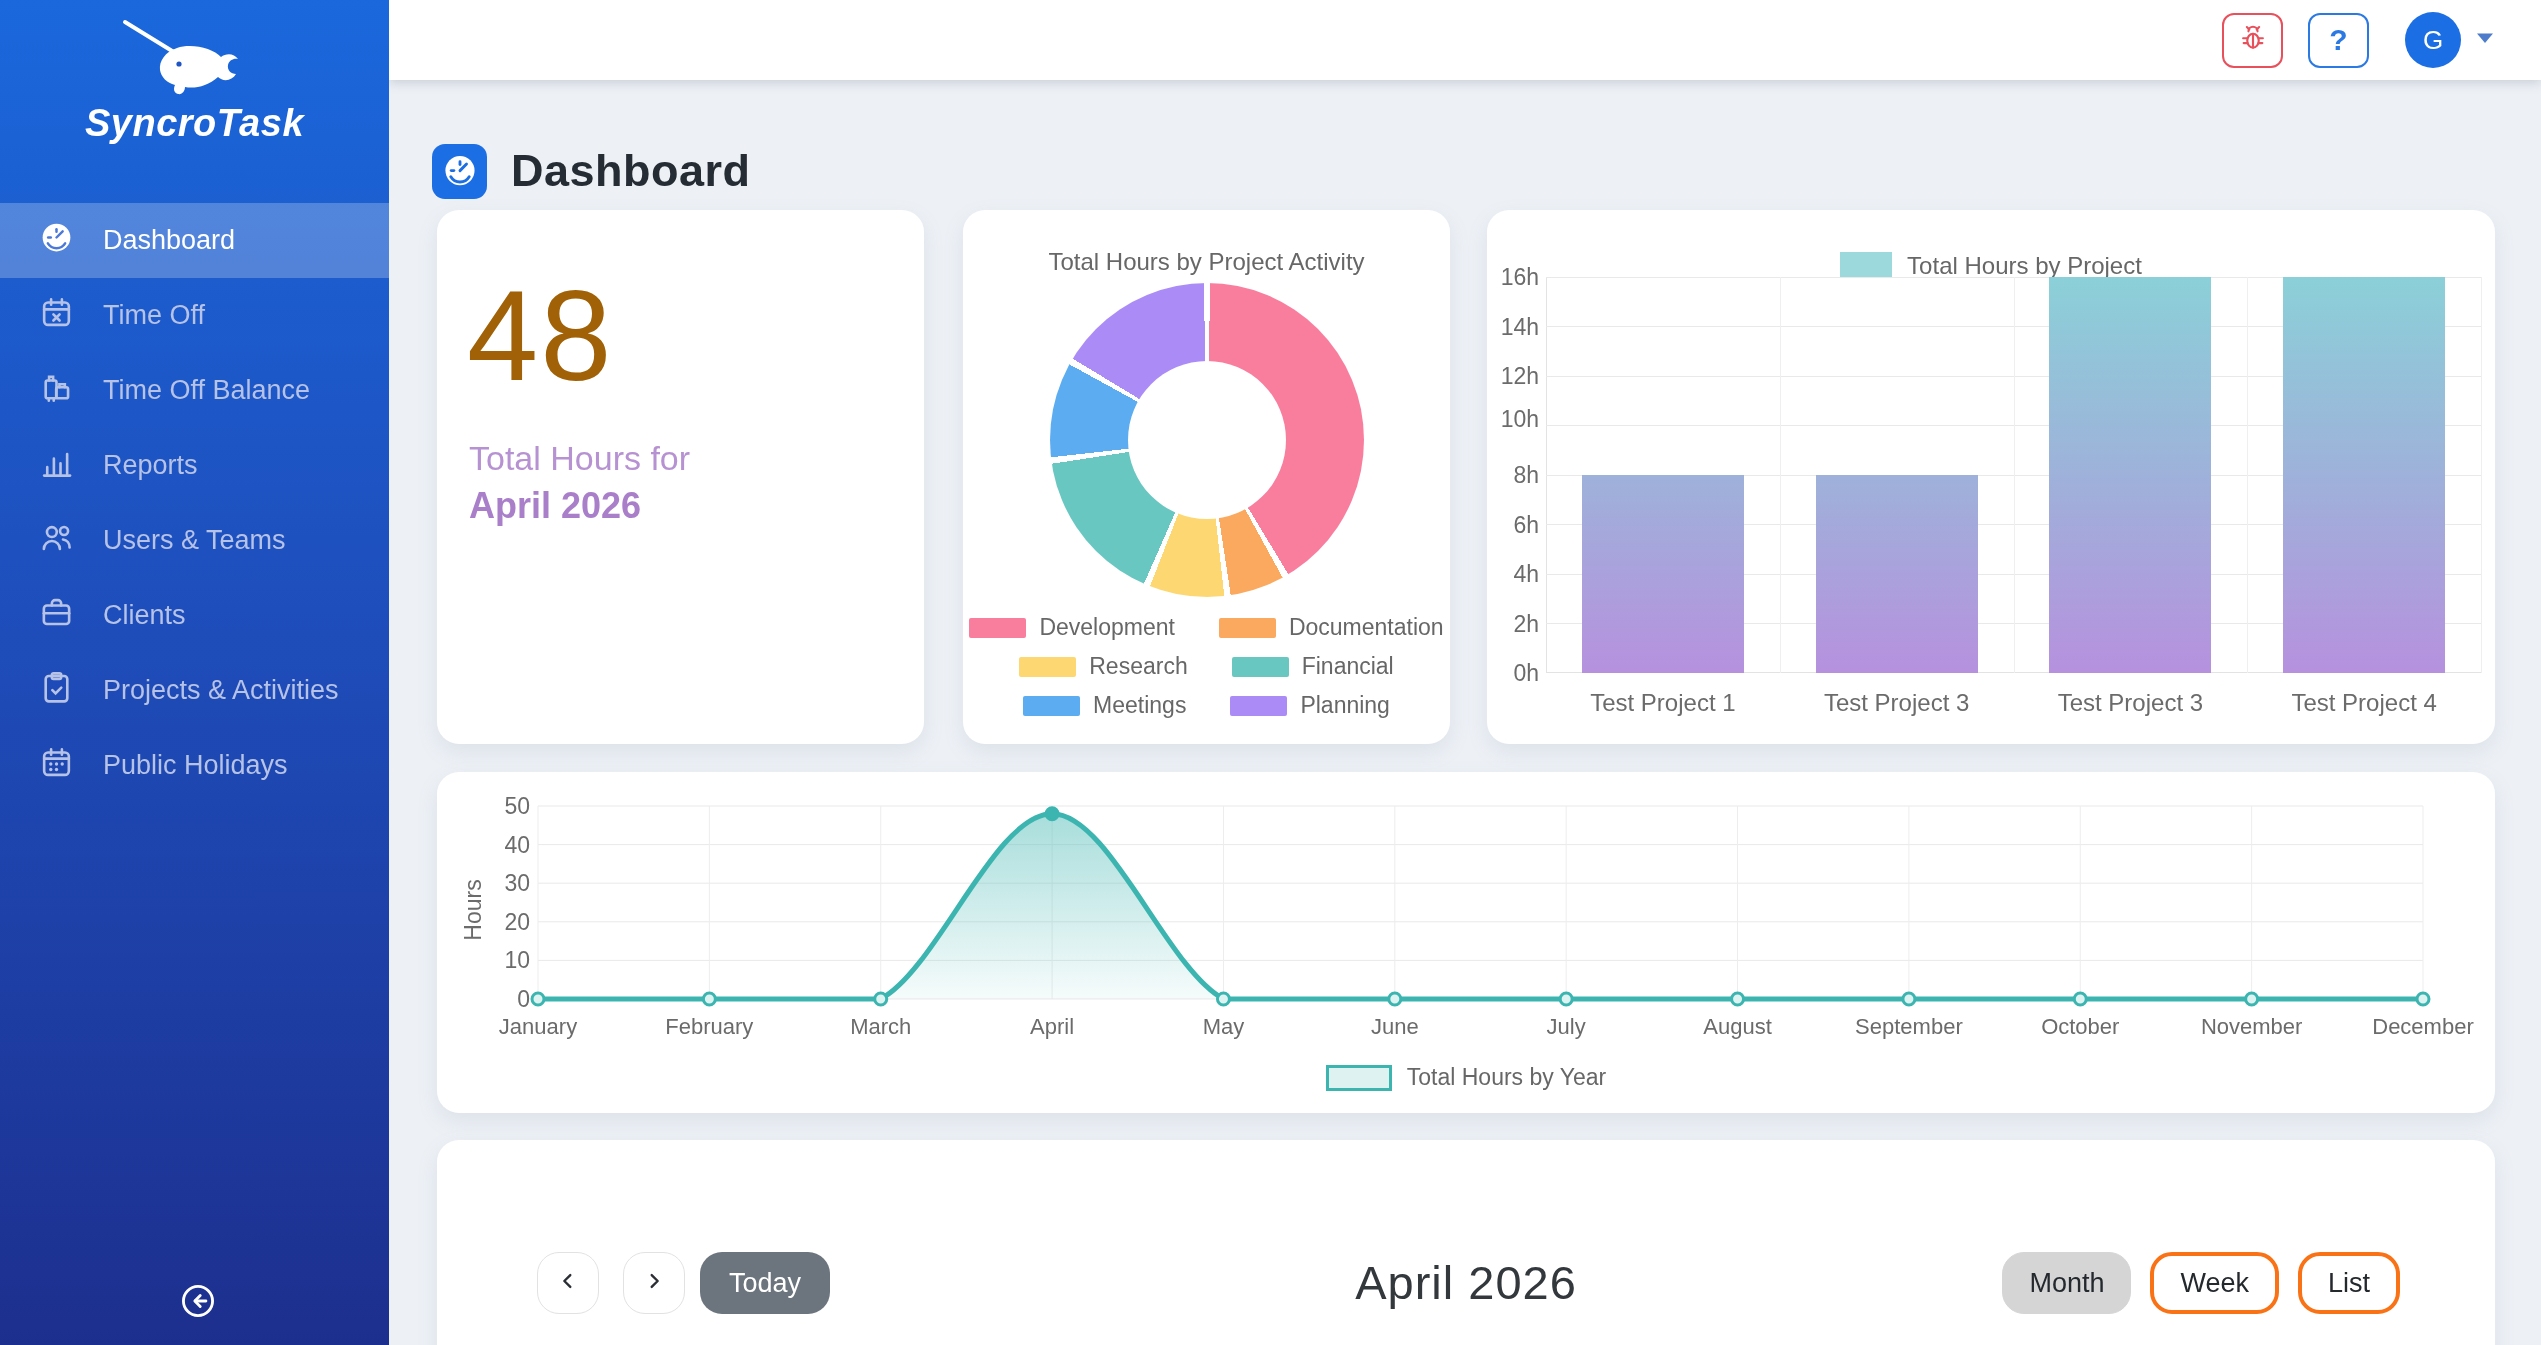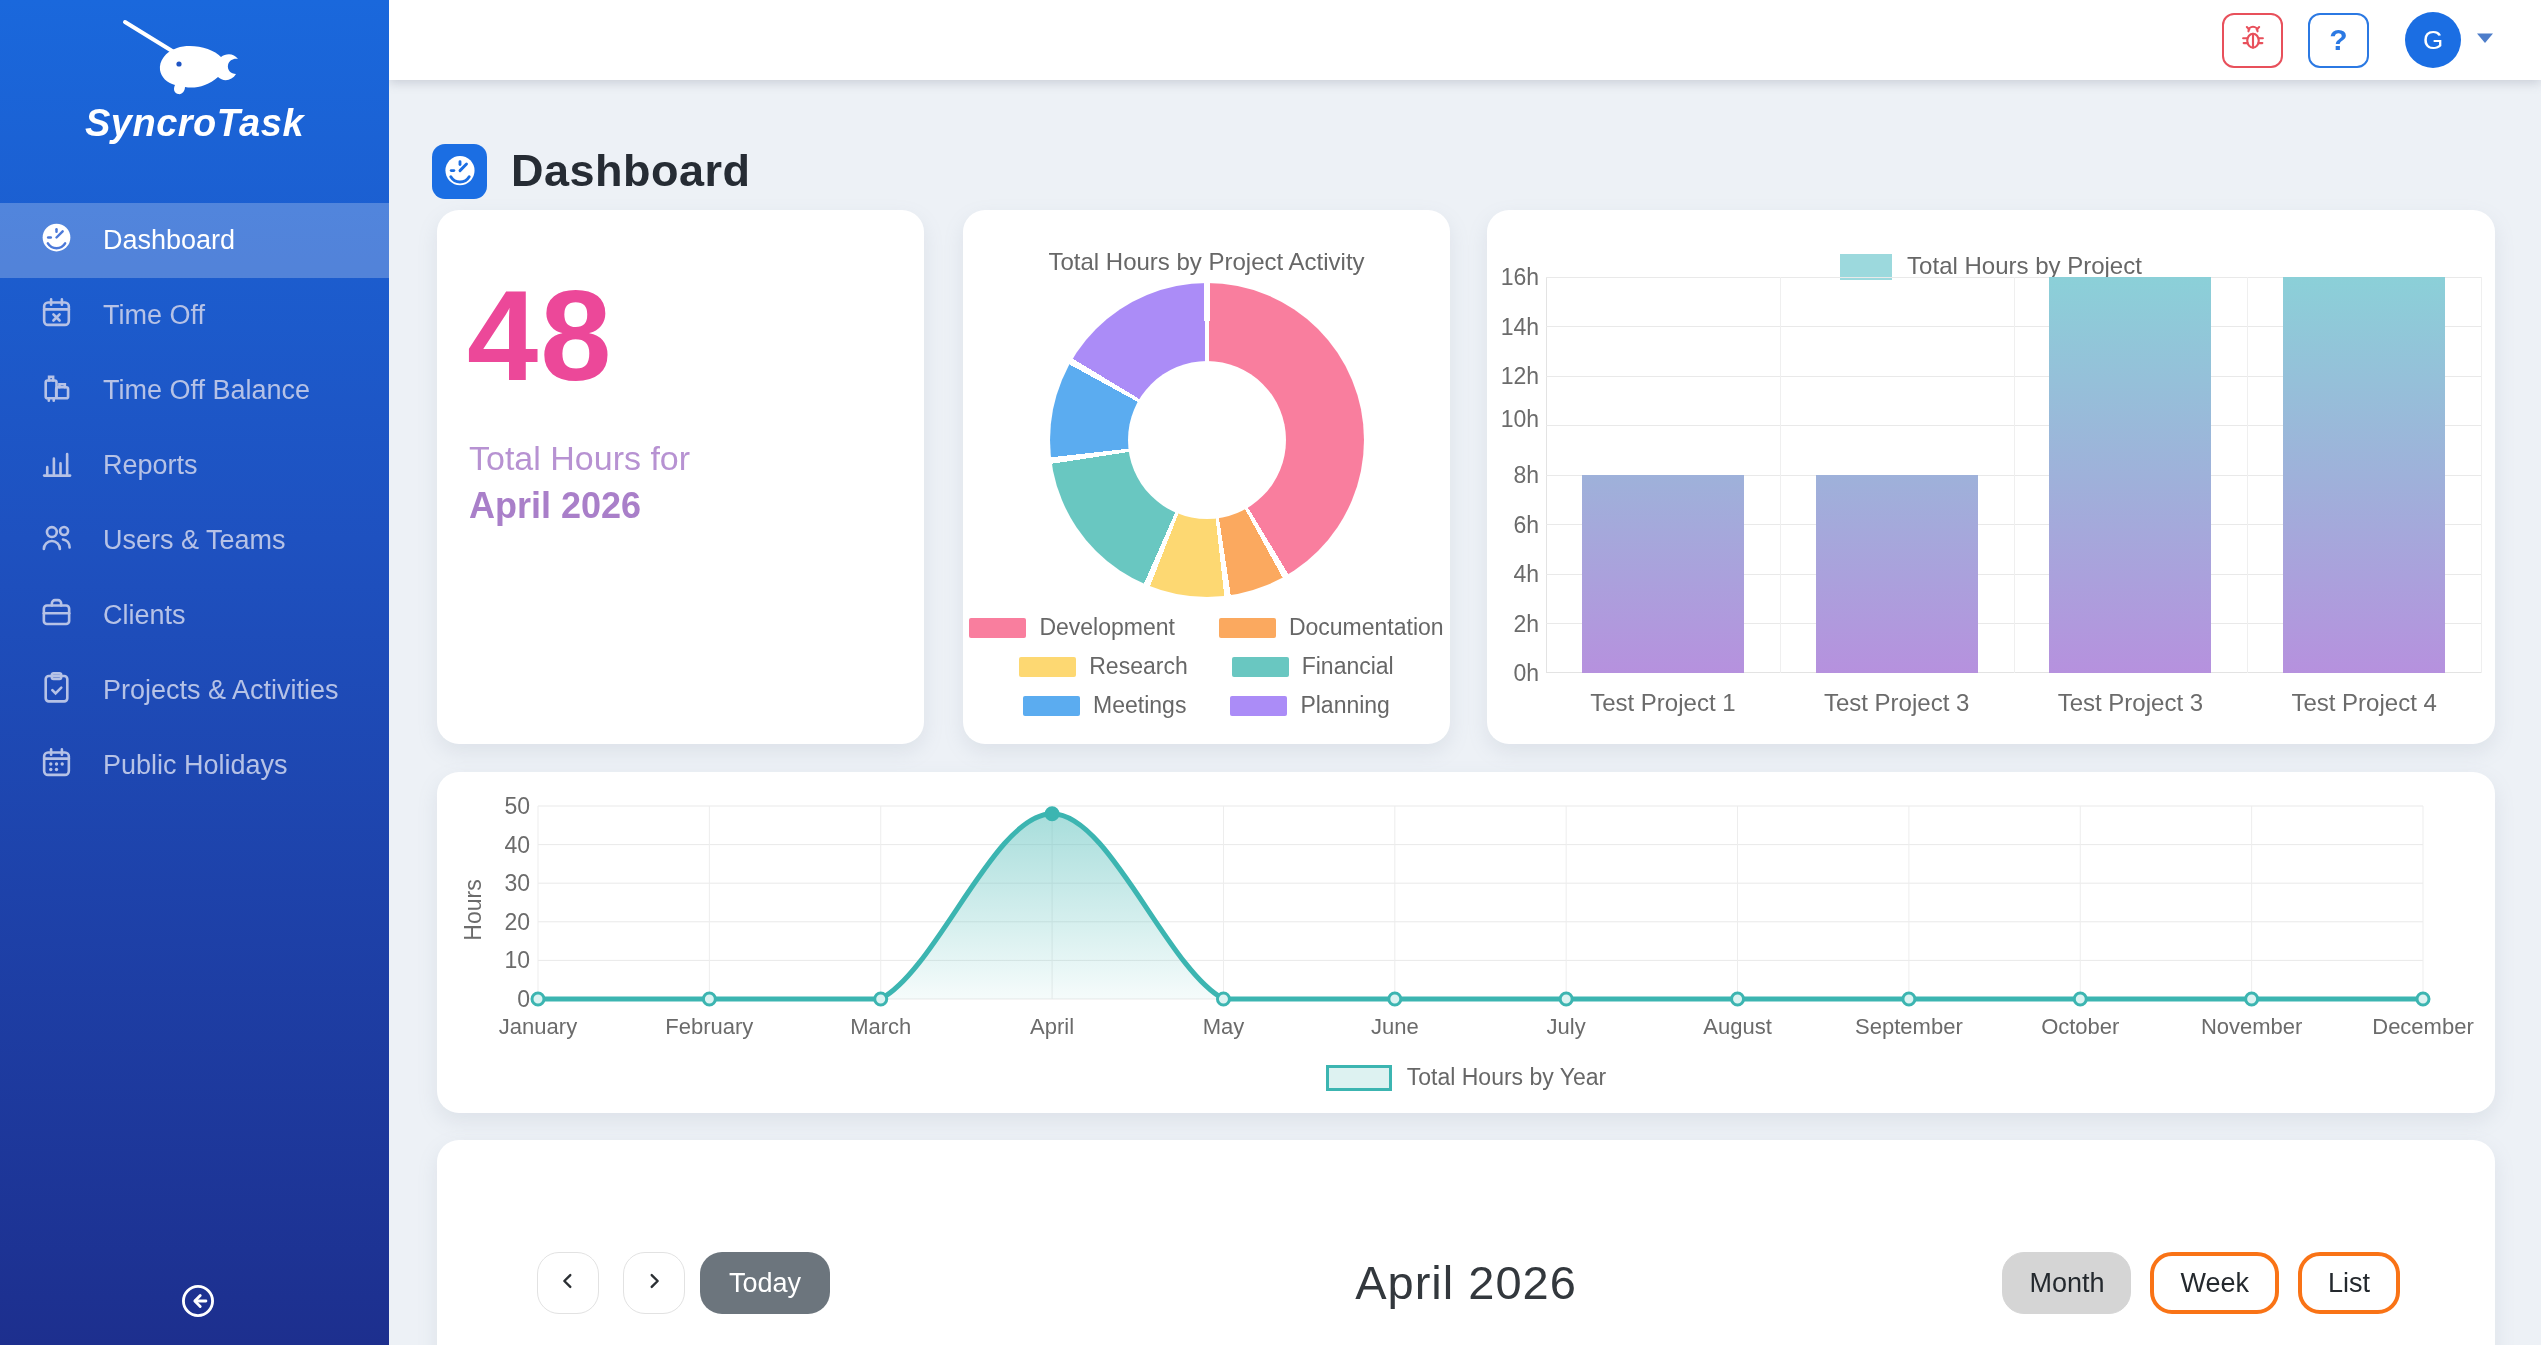--- a/index.html
+++ b/index.html
@@ -38,34 +38,34 @@
   .page-title{font-size:45px;color:#262c34;letter-spacing:.5px;}
   
   .card{position:absolute;background:#fff;border-radius:22px;
     box-shadow:0 8px 20px rgba(130,140,160,.15);}
   #card-total{left:437px;top:210px;width:487px;height:534px;}
   #card-donut{left:963px;top:210px;width:487px;height:534px;}
   #card-bar{left:1487px;top:210px;width:1008px;height:534px;}
   #card-line{left:437px;top:772px;width:2058px;height:341px;}
   #card-cal{left:437px;top:1140px;width:2058px;height:420px;}
   
-  .big-number{position:absolute;left:30px;top:62px;font-size:128px;font-weight:700;color:#ec4899;letter-spacing:2px;line-height:1;text-align:right;}
+  .big-number{position:absolute;left:30px;top:62px;font-size:128px;font-weight:400;color:#a16207;letter-spacing:2px;line-height:1;text-align:right;}
   .total-label{position:absolute;left:32px;top:226px;font-size:34px;color:#b792d2;line-height:1.35;}
   .total-label b{color:#a97fc9;font-size:36px;}
   
   .card-title{position:absolute;top:38px;left:0;right:0;text-align:center;font-size:24px;color:#676767;}
   .donut{position:absolute;left:50%;top:73px;margin-left:-157px;width:314px;height:314px;border-radius:50%;}
   .donut::after{content:"";position:absolute;inset:78px;background:#fff;border-radius:50%;}
   .donut-legend{position:absolute;left:0;right:0;top:404px;display:flex;flex-direction:column;gap:12px;}
   .legend-row{display:flex;justify-content:center;gap:44px;}
   .legend-item{display:flex;align-items:center;gap:13px;font-size:23px;color:#676767;cursor:pointer;}
   .legend-swatch{width:57px;height:20px;border-radius:2px;background:#ccc;}
   
   .bar-legend{position:absolute;top:42px;left:0;right:0;display:flex;justify-content:center;
-    align-items:flex-end;gap:15px;font-size:24px;color:#676767;}
+    align-items:flex-start;gap:15px;font-size:24px;color:#676767;}
   .bar-legend-swatch{width:52px;height:26px;background:#9cd9dd;}
   .bar-plot-frame{position:absolute;left:59px;top:67px;width:935px;height:396px;
     border-left:1px solid #e3e3e3;border-bottom:1px solid #e3e3e3;box-sizing:border-box;}
   .grid-h{position:absolute;height:1px;background:#e9e9e9;}
   .grid-v{position:absolute;width:1px;background:#efefef;}
   .bar{position:absolute;width:162px;background-size:100% 396px;background-position:bottom;}
   .bar-ylabel{position:absolute;width:42px;text-align:right;font-size:23px;color:#6b6b6b;}
   .bar-xlabel{position:absolute;width:220px;text-align:center;font-size:24px;color:#6b6b6b;}
   
   #line-svg{position:absolute;left:0;top:0;}

